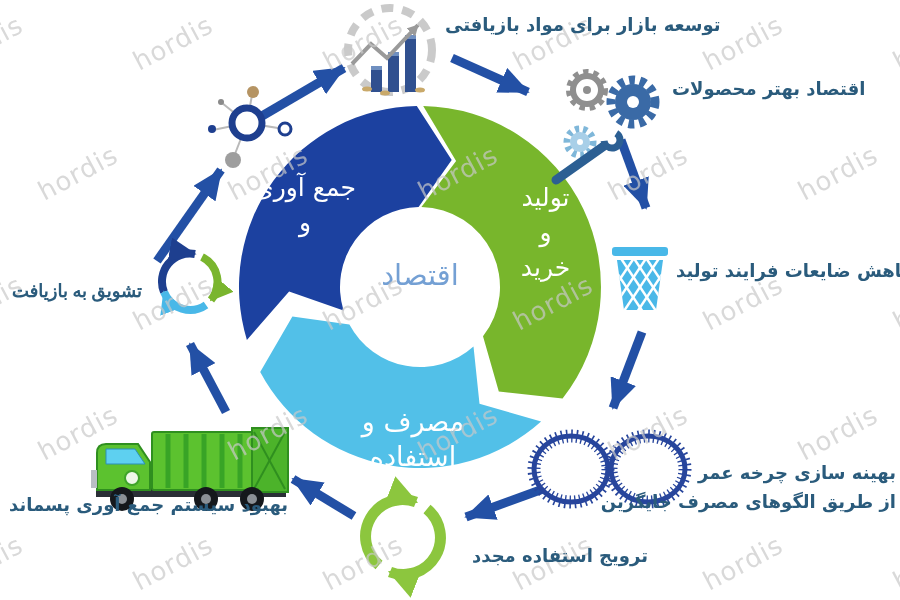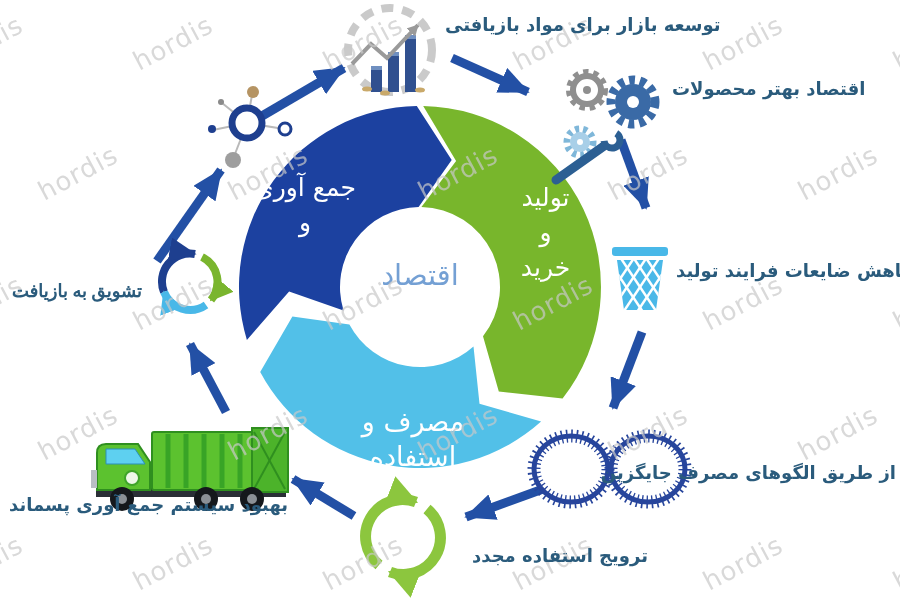--- a/index.html
+++ b/index.html
@@ -221,19 +221,20 @@
   </div>
 
   <div class="center-title">
     <div>اقتصاد</div>
   </div>
 
   <div class="lbl" style="left:445px;top:14px;">توسعه بازار برای مواد بازیافتی</div>
   <div class="lbl" style="left:672px;top:78px;">اقتصاد بهتر محصولات</div>
   <div class="lbl" style="left:676px;top:260px;">کاهش ضایعات فرایند تولید</div>
   <div class="lbl" style="right:4px;top:458px;text-align:right;line-height:29px;">
+    <div>بهینه سازی چرخه عمر</div>
     <div>از طریق الگوهای مصرف جایگزین</div>
   </div>
   <div class="lbl" style="left:472px;top:545px;">ترویج استفاده مجدد</div>
   <div class="lbl" style="left:9px;top:494px;">بهبود سیستم جمع آوری پسماند</div>
   <div class="lbl" style="left:12px;top:280px;font-family:Liberation Serif, serif;">تشویق به بازیافت</div>
 
 </div>
 
 </body></html>

